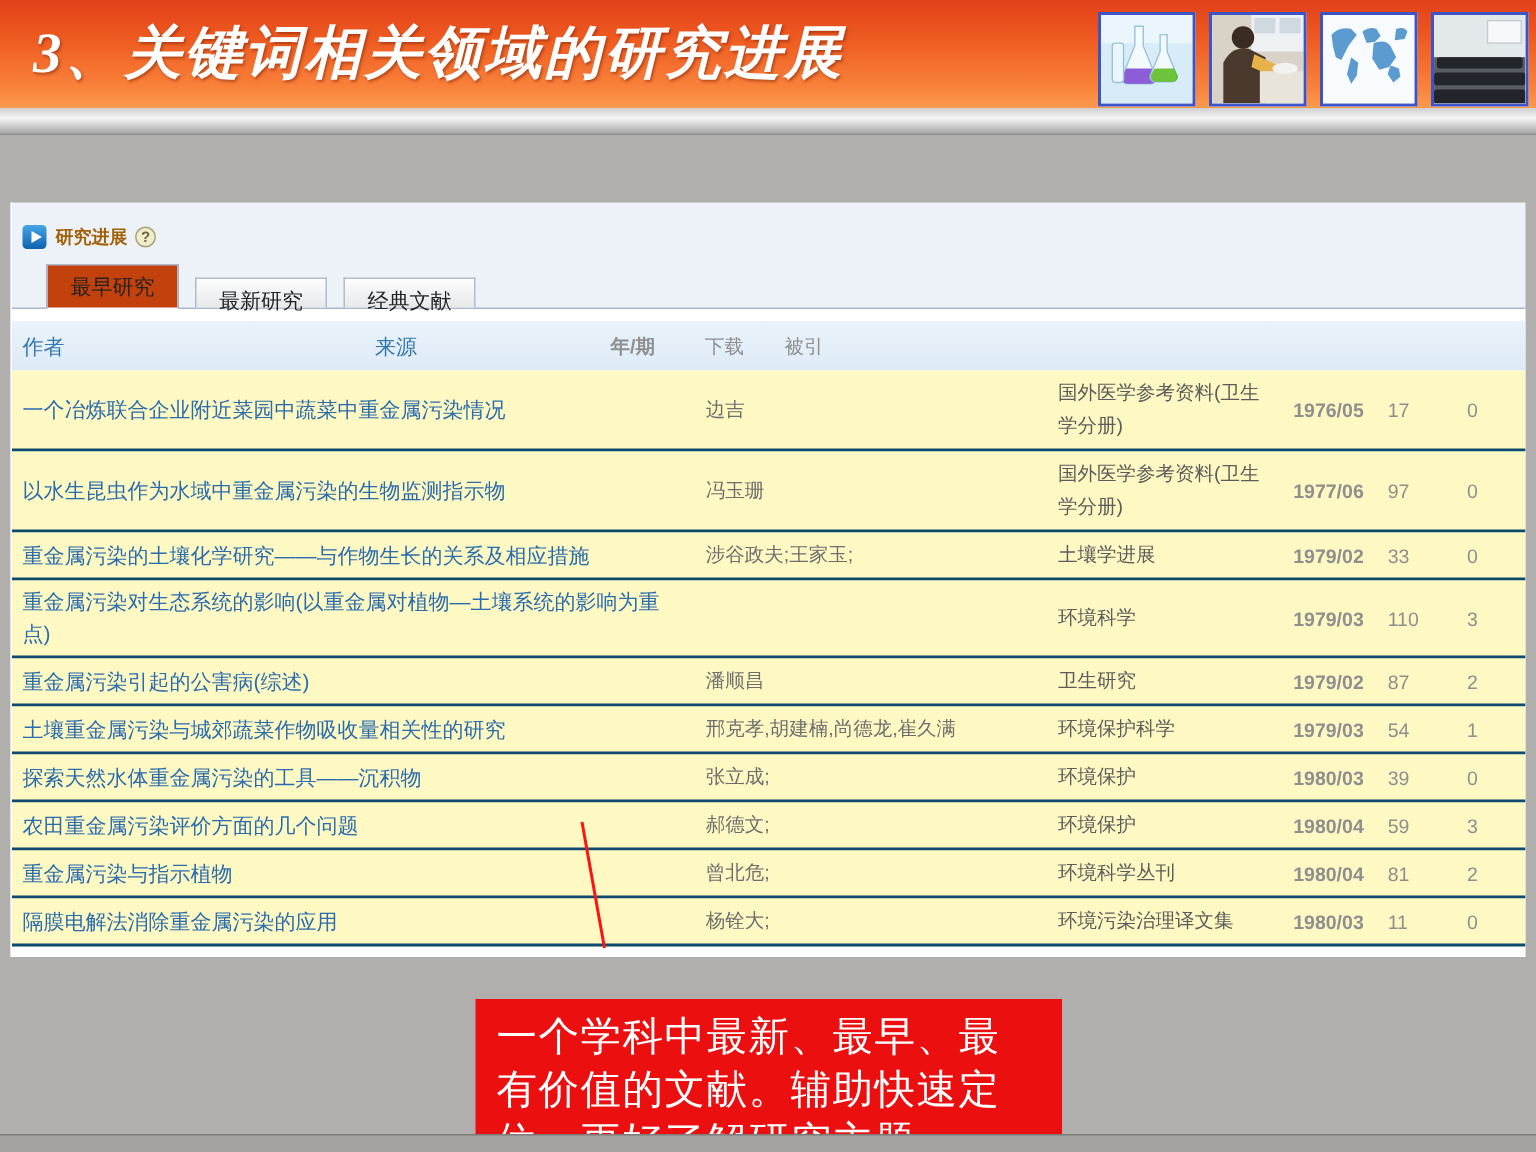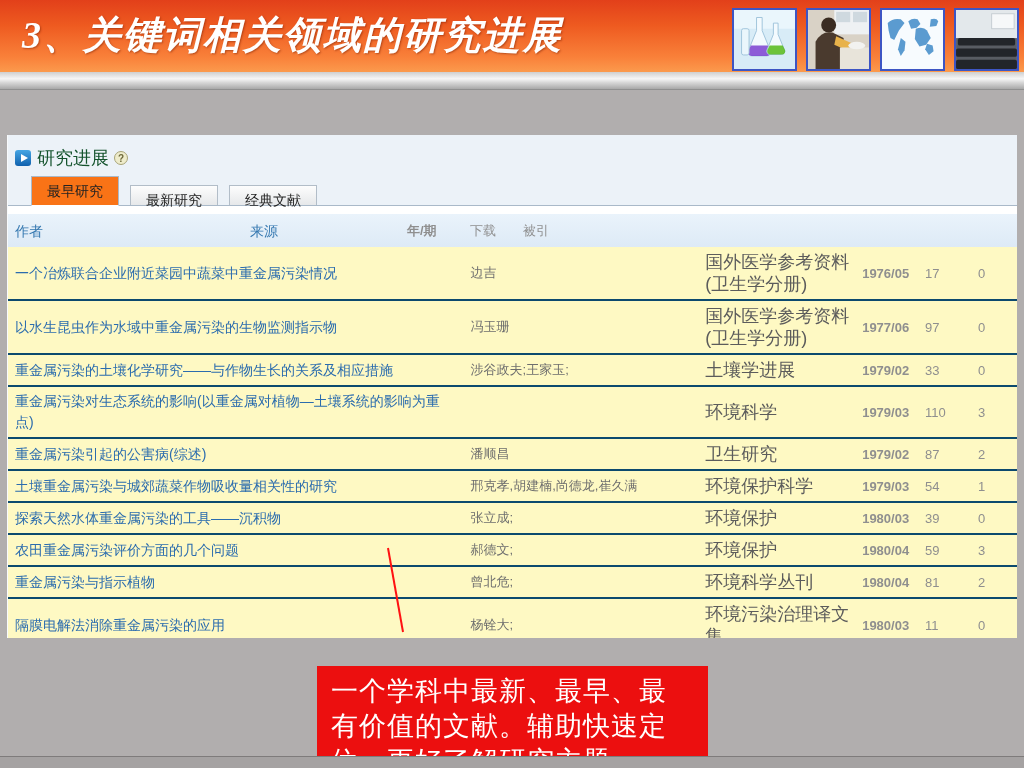--- a/index.html
+++ b/index.html
@@ -44,55 +44,55 @@
   .section-head{ display:flex; align-items:center; height:22px; margin:12px 0 0 7px; }
   .play-icon{
     width:16px; height:16px; border-radius:3px;
     background:linear-gradient(180deg,#46a6e4,#1061ae);
     display:flex; align-items:center; justify-content:center; margin-right:6px;
   }
   .play-icon::after{
     content:""; display:block; margin-left:2px;
     border-left:7px solid #fff; border-top:4px solid transparent; border-bottom:4px solid transparent;
   }
-  .section-title{ font-size:18px; font-weight:normal; color:#14532d; }
+  .section-title{ font-size:12px; font-weight:bold; color:#a16207; }
   .help-icon{
     width:14px; height:14px; border-radius:50%; margin-left:5px;
     background:#eeeccb; border:1px solid #a8a478;
     color:#6e6a3c; font-size:10px; font-weight:bold;
     display:flex; align-items:center; justify-content:center; cursor:pointer;
   }
 
   .tabs{ display:flex; align-items:flex-end; height:30px; margin-top:7px;
          border-bottom:1px solid #a9b9c9; padding-left:23px; }
   .tab{
     height:20px; line-height:28px; padding:0 15px; margin-right:11px;
     font-size:14px; color:#222; cursor:pointer;
     background:linear-gradient(180deg,#fdfdfd,#e6e8ea);
     border:1px solid #b2bdc8; border-bottom:none;
   }
   .tab.active{
-    background:#f97316; border:1px solid #a9b9c9; border-bottom:1px solid #ffffff;
+    background:#c2410c; border:1px solid #a9b9c9; border-bottom:1px solid #ffffff;
     margin-bottom:-1px; height:30px;
   }
 
   .table-wrap{ background:#ffffff; height:100%; padding-top:8px; }
   .thead{
     display:flex; align-items:center; height:33px;
     background:linear-gradient(180deg,#eaf3fb,#ddeaf6);
     font-size:14px; color:#3578b0; padding-left:7px;
   }
   .trow{
     display:flex; align-items:center; min-height:31px; padding:4px 0 4px 7px;
     border-bottom:2px solid #0c4a6e; background:#fef9c3;
   }
   .c-title { width:456px; padding-right:14px; font-size:14px; color:#2b6cae; line-height:21px; }
   .trow .c-title{ cursor:pointer; }
   .c-author{ width:235px; padding-right:12px; font-size:13px; color:#6e6e6e; line-height:20px; }
-  .c-source{ width:157px; padding-right:10px; font-size:18px; color:#5c5c5c; line-height:22px; }
+  .c-source{ width:157px; padding-right:10px; font-size:13px; color:#5c5c5c; line-height:22px; }
   .c-year  { width:63px;  font-size:13px; color:#8f8f8f;font-weight:bold; }
   .c-down  { width:53px;  font-size:13px; color:#8f8f8f; }
   .c-cited { width:39px;  font-size:13px; color:#8f8f8f; }
   .thead .c-title,.thead .c-author,.thead .c-source{ color:#3578b0; font-size:14px; }
 
   
   .callout-line{ position:absolute; left:0; top:0; width:1024px; height:768px; pointer-events:none; }
   .annotation{
     position:absolute; left:317px; top:638px; width:391px; min-height:104px;
     background:#ec0f0f; padding:8px 10px 10px 14px;

